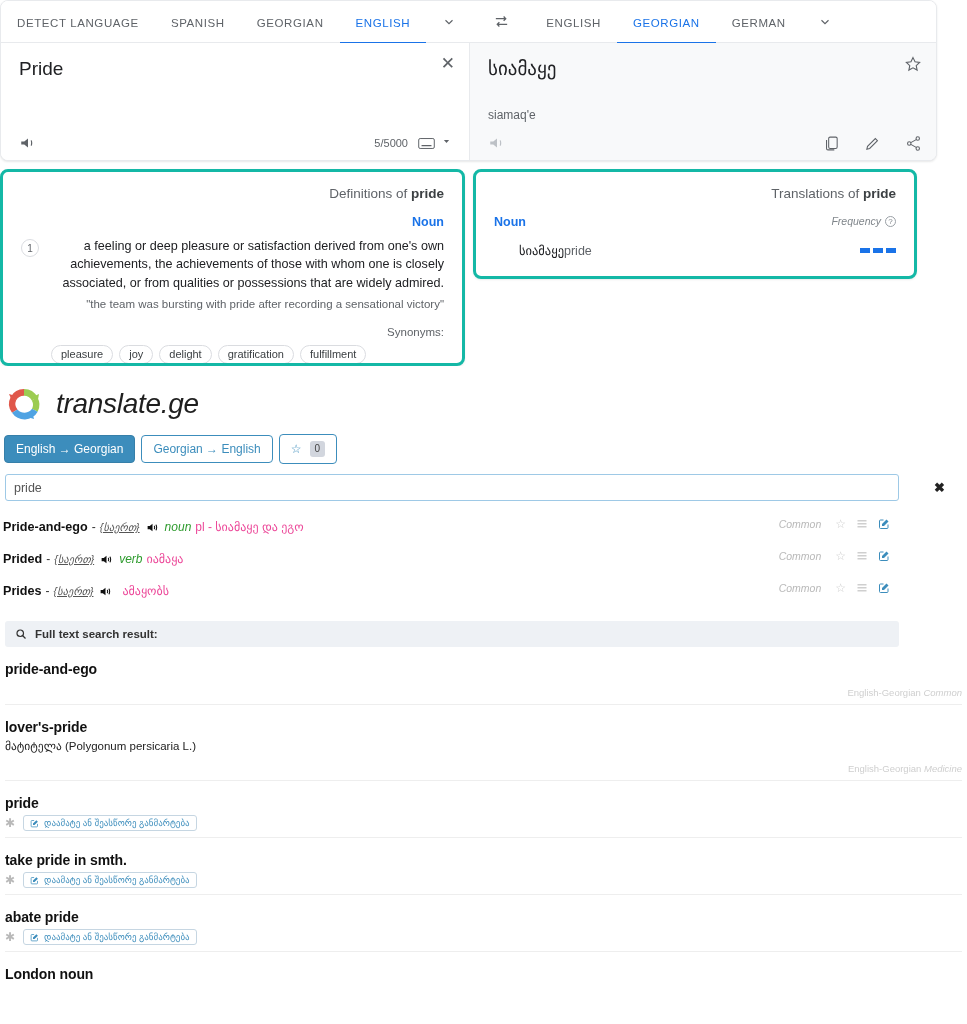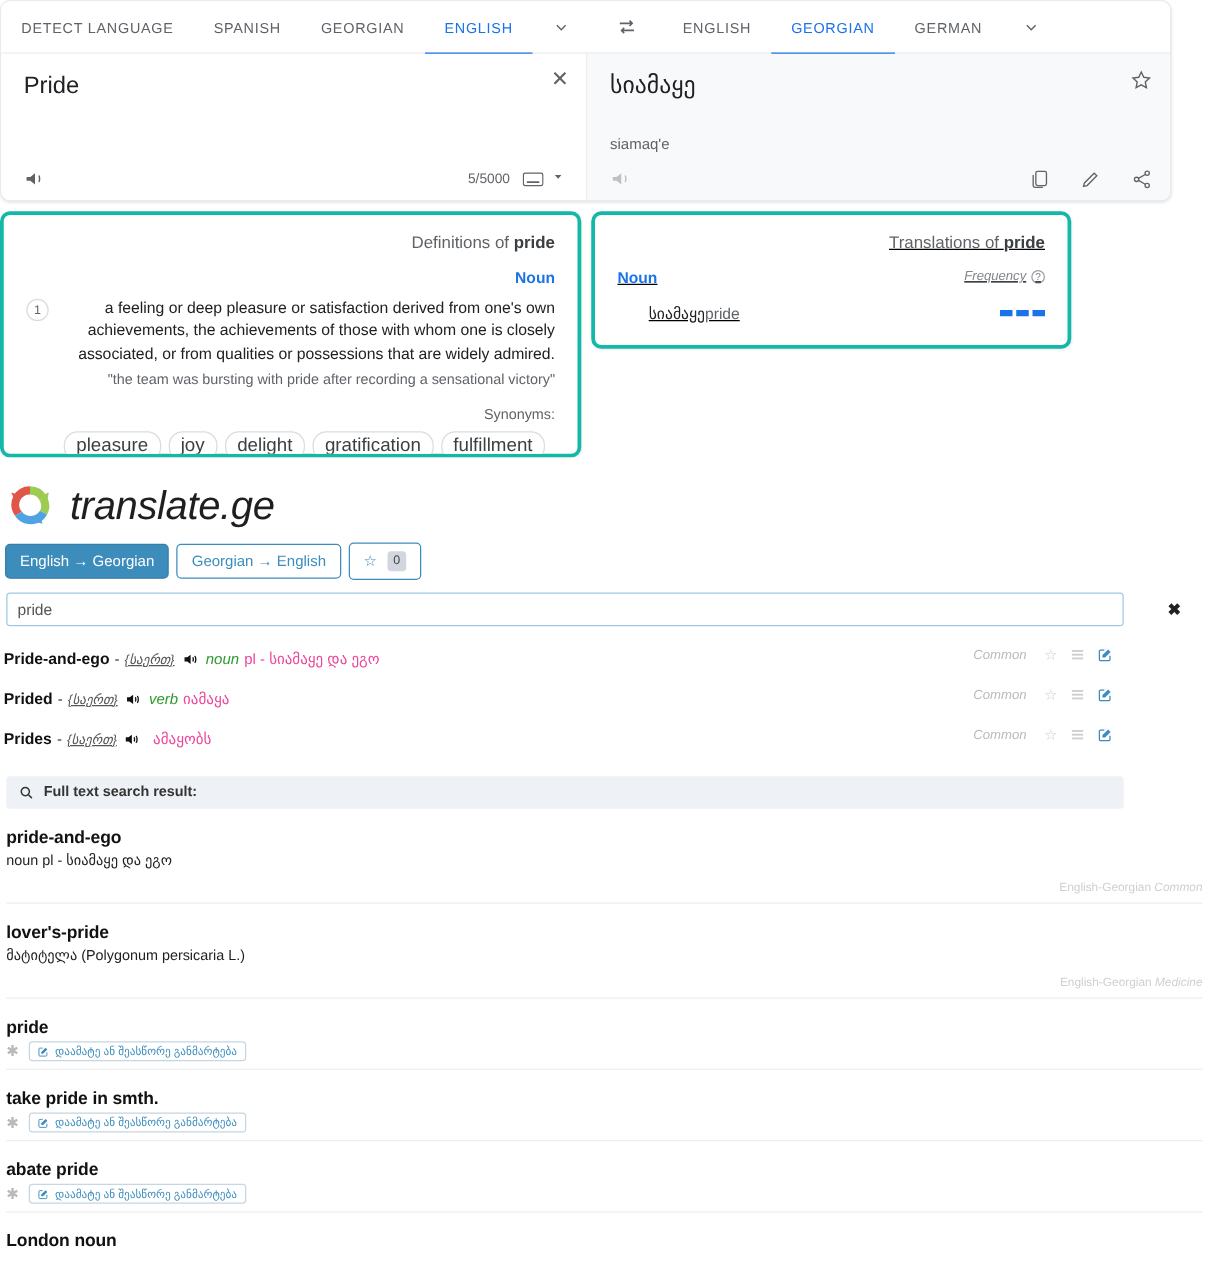--- a/index.html
+++ b/index.html
@@ -79,54 +79,54 @@
 
   
   .gt-lower { display:flex; gap: 8px; margin-top: 8px; width: 937px; }
   .gt-panel {
     background:#fff; border:3px solid #14b8a6; border-radius:8px;
     box-shadow: 0 1px 2px rgba(60,64,67,.10);
     padding: 14px 18px 14px 18px;
     text-align: right;
   }
   .panel-defs { width: 465px; height: 197px; overflow:hidden; }
-  .panel-trans { width: 384px; height: 110px; text-decoration: underline; }
+  .panel-trans { width: 444px; height: 110px; }
   .panel-title { font-size: 13.5px; color:#5f6368; margin-bottom: 14px; }
   .panel-title b { color:#3c4043; font-weight: 700; }
   .pos-label { font-size: 12.5px; color:#1a73e8; font-weight:700; margin-bottom: 8px; }
   .def-row { display:flex; gap: 12px; }
   .def-num {
     width: 18px; height:18px; min-width:18px; border-radius:50%;
     border:1px solid #dadce0; color:#5f6368; font-size:10px;
     display:flex; align-items:center; justify-content:center; margin-top:2px;
   }
   .def-body { flex:1; }
   .def-text { font-size: 12.6px; color:#202124; line-height:1.45; }
   .def-example { font-size: 11.5px; color:#5f6368; margin-top:4px; line-height:1.4; }
   .syn-label { font-size: 11.5px; color:#5f6368; margin-top: 14px; margin-bottom: 7px; }
   .syn-chips { display:flex; flex-wrap:wrap; gap: 6px; }
   .syn-chip {
     border:1px solid #dadce0; border-radius: 11px;
-    padding: 2px 9px 3px 9px; font-size: 15px; color:#3c4043;
+    padding: 2px 9px 3px 9px; font-size: 11px; color:#3c4043;
     cursor:pointer; background:#fff;
   }
   .trans-head { display:flex; align-items:flex-start; justify-content:space-between; }
   .freq { font-size: 10.5px; color:#80868b; font-style: italic; display:flex; align-items:center; gap:4px; }
   .freq-q { width:11px; height:11px; border-radius:50%; border:1px solid #9aa0a6; font-size:8px; display:flex; align-items:center; justify-content:center; font-style:normal; color:#80868b; }
   .trans-row { display:flex; align-items:center; margin-top: 6px; }
   .trans-ka { width: 70px; font-size: 12.5px; color:#202124; }
   .trans-en { font-size: 12.5px; color:#5f6368; }
   .freq-bars { margin-left:auto; display:flex; gap:3px; }
   .freq-bars i { display:block; width:10px; height:5px; background:#1a73e8; }
 
   
   .tg { position:relative; width: 967px; padding: 10px 0 0 0; background:#fff; }
   .tg-logo-row { display:flex; align-items:center; gap: 12px; padding: 8px 0 6px 4px; }
   .tg-logo { width: 40px; height: 40px; }
-  .tg-brand { font-size: 32px; font-style: italic; color:#1f1f1f; font-weight: 500; letter-spacing:-.3px; }
+  .tg-brand { font-size: 28px; font-style: italic; color:#1f1f1f; font-weight: 500; letter-spacing:-.3px; }
   .tg-tabs { display:flex; align-items:center; gap: 6px; padding: 4px 4px 0 4px; }
   .tg-btn {
     font-size: 12px; padding: 6px 11px; border-radius: 4px;
     border: 1px solid #3c8dbc; color:#3c8dbc; background:#fff; cursor:pointer;
     white-space: nowrap;
   }
   .tg-btn.primary { background:#3c8dbc; border-color:#367fa9; color:#ffffff; }
   .tg-btn.fav { display:flex; align-items:center; gap: 8px; }
   .fav-count {
     background:#d2d6de; color:#444; border-radius:3px;
@@ -490,21 +490,20 @@
             <path d="M15.5 15.5L21 21"></path>
           </svg>
       </span>
       <span>Full text search result:</span>
     </div>
 
     <div class="fts-list">
 
       <div class="fts-item">
         <div class="fts-title">pride-and-ego</div>
-        <div class="fts-sub">noun pl - სიამაყე და ეგო</div>
         <div class="fts-source">
           <span>English-Georgian </span><i>Common</i>
         </div>
       </div>
 
       <div class="fts-item">
         <div class="fts-title">lover's-pride</div>
         <div class="fts-sub">მატიტელა (Polygonum persicaria L.)</div>
         <div class="fts-source">
           <span>English-Georgian </span><i>Medicine</i>

